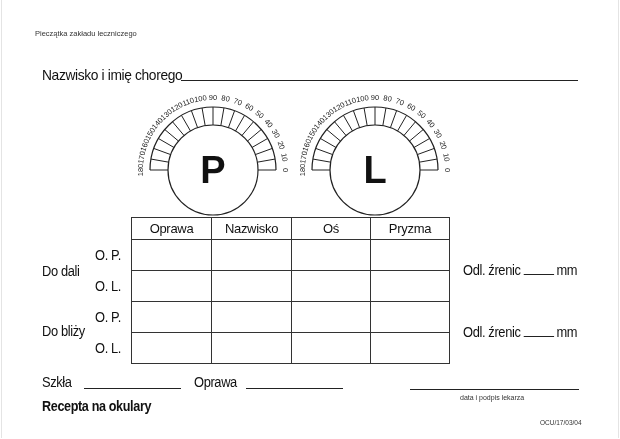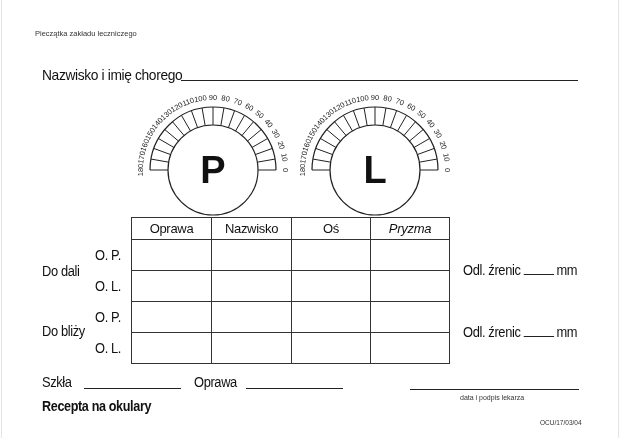--- a/index.html
+++ b/index.html
@@ -9,21 +9,21 @@
            border-left:1px solid #e4e4e4; border-right:1px solid #e4e4e4; }
   .abs { position:absolute; white-space:nowrap; }
   .stamp { left:35px; top:29px; font-size:7.5px; color:#333; }
   .name-label { left:42px; top:66px; font-size:15px; letter-spacing:-0.4px; transform:scaleX(0.92); transform-origin:left; }
   .name-line { left:181px; top:80px; width:397px; height:0; border-top:1px solid #222; }
   svg.dials { position:absolute; left:0; top:0; }
   table.rx { position:absolute; left:131px; top:217px; border-collapse:collapse; }
   table.rx th, table.rx td { border:1.5px solid #333; padding:0; }
   table.rx th { height:21px; font-weight:normal; font-size:13px; letter-spacing:-0.3px; }
   table.rx td { height:30px; }
-  .c1 { width:79px; } .c2 { width:79px; } .c3 { width:78px; } .c4 { width:78px;font-style:italic; }
+  .c1 { width:79px; } .c2 { width:79px; } .c3 { width:78px; } .c4 { width:78px; }
   .lbl { font-size:14px; letter-spacing:-0.4px; transform:scaleX(0.92); transform-origin:left; }
   .blank { display:inline-block; width:33px; border-bottom:1px solid #222; height:10px; margin:0 3px; }
   .uline { border-top:1px solid #222; height:0; }
   .bold { font-weight:bold; font-size:14px; letter-spacing:-0.4px; transform:scaleX(0.9); transform-origin:left; }
   .small { font-size:7px; color:#333; }
 </style>
 </head>
 <body>
 
 <div class="frame"></div>

